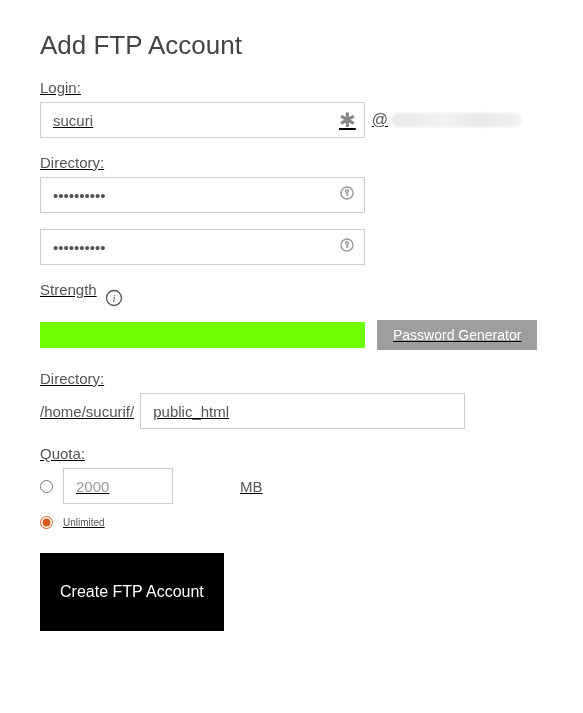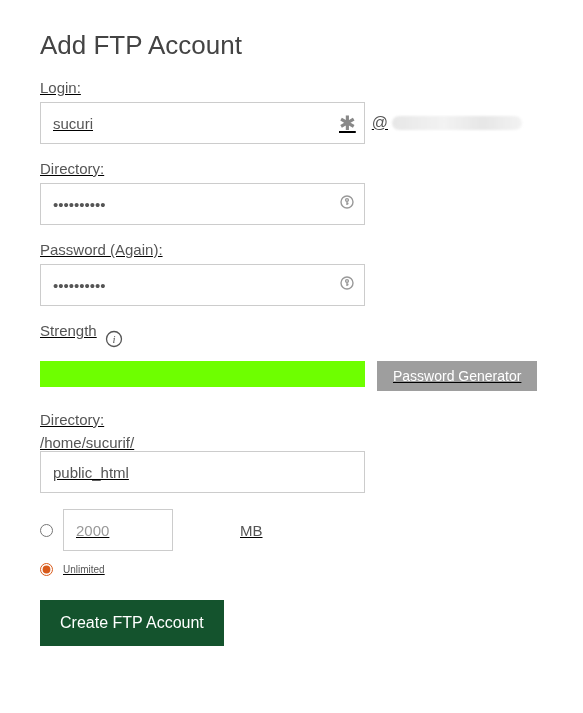--- a/index.html
+++ b/index.html
@@ -32,21 +32,21 @@
     .input-row {
       display: flex;
       align-items: center;
     }
     input[type="text"], input[type="password"] {
       border: 1px solid #ccc;
       padding: 15px 12px;
       font-size: 15px;
       color: #555;
       width: 325px;
-      height: 42px;
+      height: 36px;
     }
     .login-row input {
       width: 325px;
     }
     .asterisk {
       color: #888;
       font-size: 20px;
       margin-left: -26px;
       margin-right: 10px;
       pointer-events: none;
@@ -84,41 +84,41 @@
       display: flex;
       align-items: center;
       margin-bottom: 6px;
     }
     .info-icon {
       margin-left: 8px;
       display: inline-flex;
     }
     .strength-bar-row {
       display: flex;
-      align-items: flex-start;
+      align-items: center;
       gap: 12px;
       margin-bottom: 20px;
     }
     .strength-bar {
       width: 325px;
       height: 26px;
       background: #6eff00;
     }
     .btn-grey {
       background: #9e9e9e;
       color: #fff;
       border: none;
       padding: 0 16px;
       font-size: 14px;
       cursor: pointer;
       height: 30px;
     }
     .directory-row {
       display: flex;
-      flex-direction: column;
+      align-items: center;
     }
     .directory-prefix {
       font-size: 15px;
       color: #555;
       margin-right: 6px;
     }
     .directory-input {
       width: 320px;
     }
     .quota-row {
@@ -148,24 +148,24 @@
     }
     .unlimited-row input[type="radio"] {
       margin-right: 10px;
       accent-color: #d85a1a;
     }
     .unlimited-label {
       font-size: 10px;
       color: #555;
     }
     .btn-submit {
-      background: #14532d;
+      background: #000000;
       color: #fff;
       border: none;
-      padding: 14px 20px;
+      padding: 30px 20px;
       font-size: 16px;
       cursor: pointer;
     }
   </style>
 </head>
 <body>
 
 
 
 <h1>Add FTP Account</h1>
@@ -190,21 +190,20 @@
       <svg width="16" height="16" viewBox="0 0 16 16" fill="none" stroke="#999" stroke-width="1.4">
         <circle cx="8" cy="8" r="6"></circle>
         <circle cx="8" cy="6" r="1.4"></circle>
         <path d="M8 7.5 L8 11 M8 9.5 L9.5 9.5"></path>
       </svg>
     </span>
   </div>
 </div>
 
 <div class="form-group">
-  <label class="label">Password (Again):</label>
   <div class="password-wrapper">
     <input type="password" value="••••••••••" style="">
     <span class="key-icon">
       <svg width="16" height="16" viewBox="0 0 16 16" fill="none" stroke="#999" stroke-width="1.4">
         <circle cx="8" cy="8" r="6"></circle>
         <circle cx="8" cy="6" r="1.4"></circle>
         <path d="M8 7.5 L8 11 M8 9.5 L9.5 9.5"></path>
       </svg>
     </span>
   </div>
@@ -228,20 +227,21 @@
 
 <div class="form-group">
   <label class="label">Directory:</label>
   <div class="directory-row">
     <span class="directory-prefix">/home/sucurif/</span>
     <input type="text" class="directory-input" value="public_html" style="">
   </div>
 </div>
 
 <div class="form-group">
+  <label class="label">Quota:</label>
   <div class="quota-row">
     <input type="radio" name="quota" style="">
     <input type="text" class="quota-input" value="2000" style="">
     <span class="quota-unit">MB</span>
   </div>
   <div class="unlimited-row">
     <input type="radio" name="quota" checked="" style="">
     <span class="unlimited-label">Unlimited</span>
   </div>
 </div>

